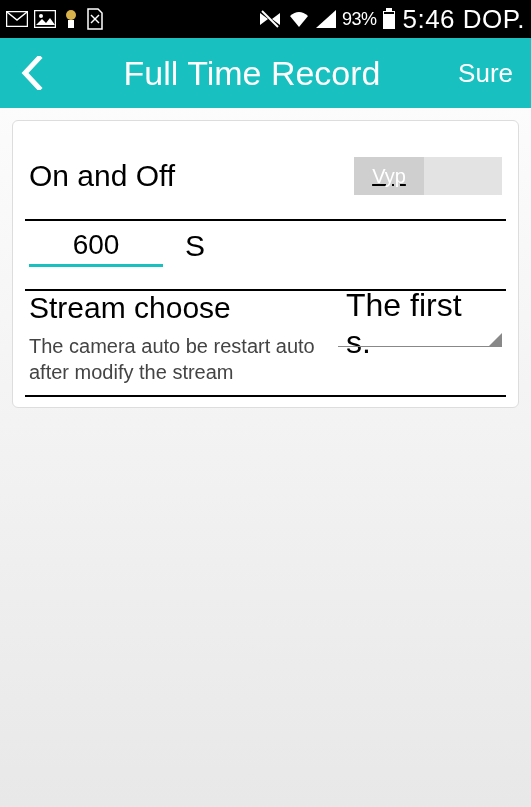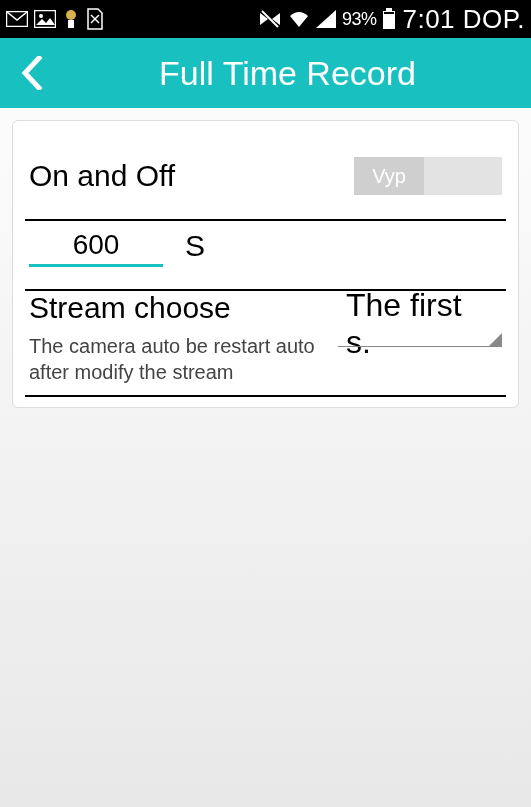--- a/index.html
+++ b/index.html
@@ -19,21 +19,21 @@
   .appbar .sure { font-size: 26px; padding: 0 8px; }
 
   .content { flex: 1; padding: 12px; }
   .card { background: #fff; border: 1px solid #ddd; border-radius: 6px; padding: 30px 12px 10px 12px; }
 
   .row { display: flex; align-items: center; justify-content: space-between; min-height: 70px; padding: 0 4px 18px 4px; border-bottom: 2px solid #000; }
   .row:last-child { margin-bottom: 0; }
   .row-label { font-size: 30px; color: #000; }
   .row-sub { font-size: 20px; color: #444; line-height: 1.3; margin-top: 8px; }
 
-  .toggle { width: 148px; height: 38px; background: #e3e3e3; display: flex; align-items: flex-end; }
+  .toggle { width: 148px; height: 38px; background: #e3e3e3; display: flex; align-items: flex-end; text-decoration: underline; }
   .toggle-handle { width: 70px; height: 38px; background: #cfcfcf; color: #fff; display: flex; align-items: center; justify-content: center; font-size: 20px; }
 
   .duration-wrap { display: flex; align-items: center; gap: 22px; }
   .duration-input { width: 134px; height: 42px; border: none; border-bottom: 3px solid #18c0c0; text-align: center; font-size: 28px; color: #000; outline: none; background: transparent; }
   .unit { font-size: 30px; }
 
   .row-stream { display: flex; align-items: flex-start; justify-content: space-between; padding: 0 4px 10px 4px; border-bottom: 2px solid #000; gap: 20px; }
   .stream-left { flex: 1; }
   .spinner { width: 164px; height: 46px; position: relative; display: flex; align-items: center; padding: 0 8px; font-size: 32px; color: #000; background: #fff; margin-top: 10px; }
   .spinner::after { content: ""; position: absolute; right: 0; bottom: 0; width: 0; height: 0; border-left: 14px solid transparent; border-bottom: 14px solid #888; }
@@ -89,31 +89,32 @@
         </svg>
     </span>
     <span class="status-pct">93%</span>
     <span class="status-icon">
       <svg width="14" height="22" viewBox="0 0 14 22">
           <rect x="1" y="3" width="12" height="18" fill="#fff"></rect>
           <rect x="4" y="0" width="6" height="3" fill="#fff"></rect>
           <rect x="2" y="4" width="10" height="2" fill="#000"></rect>
         </svg>
     </span>
-    <span class="status-clock">7:01 DOP.</span>
+    <span class="status-clock">5:46 DOP.</span>
   </div>
 </div>
 
 <div class="appbar">
   <div class="back">
     <svg width="22" height="34" viewBox="0 0 22 34">
       <path d="M18 2 L4 17 L18 32" fill="none" stroke="#fff" stroke-width="5" stroke-linecap="square"></path>
     </svg>
   </div>
   <div class="title">Full Time Record</div>
+  <div class="sure">Sure</div>
 </div>
 
 <div class="content">
   <div class="card">
 
     <div class="row">
       <div class="row-label">On and Off</div>
       <div class="toggle">
         <div class="toggle-handle">Vyp</div>
       </div>

